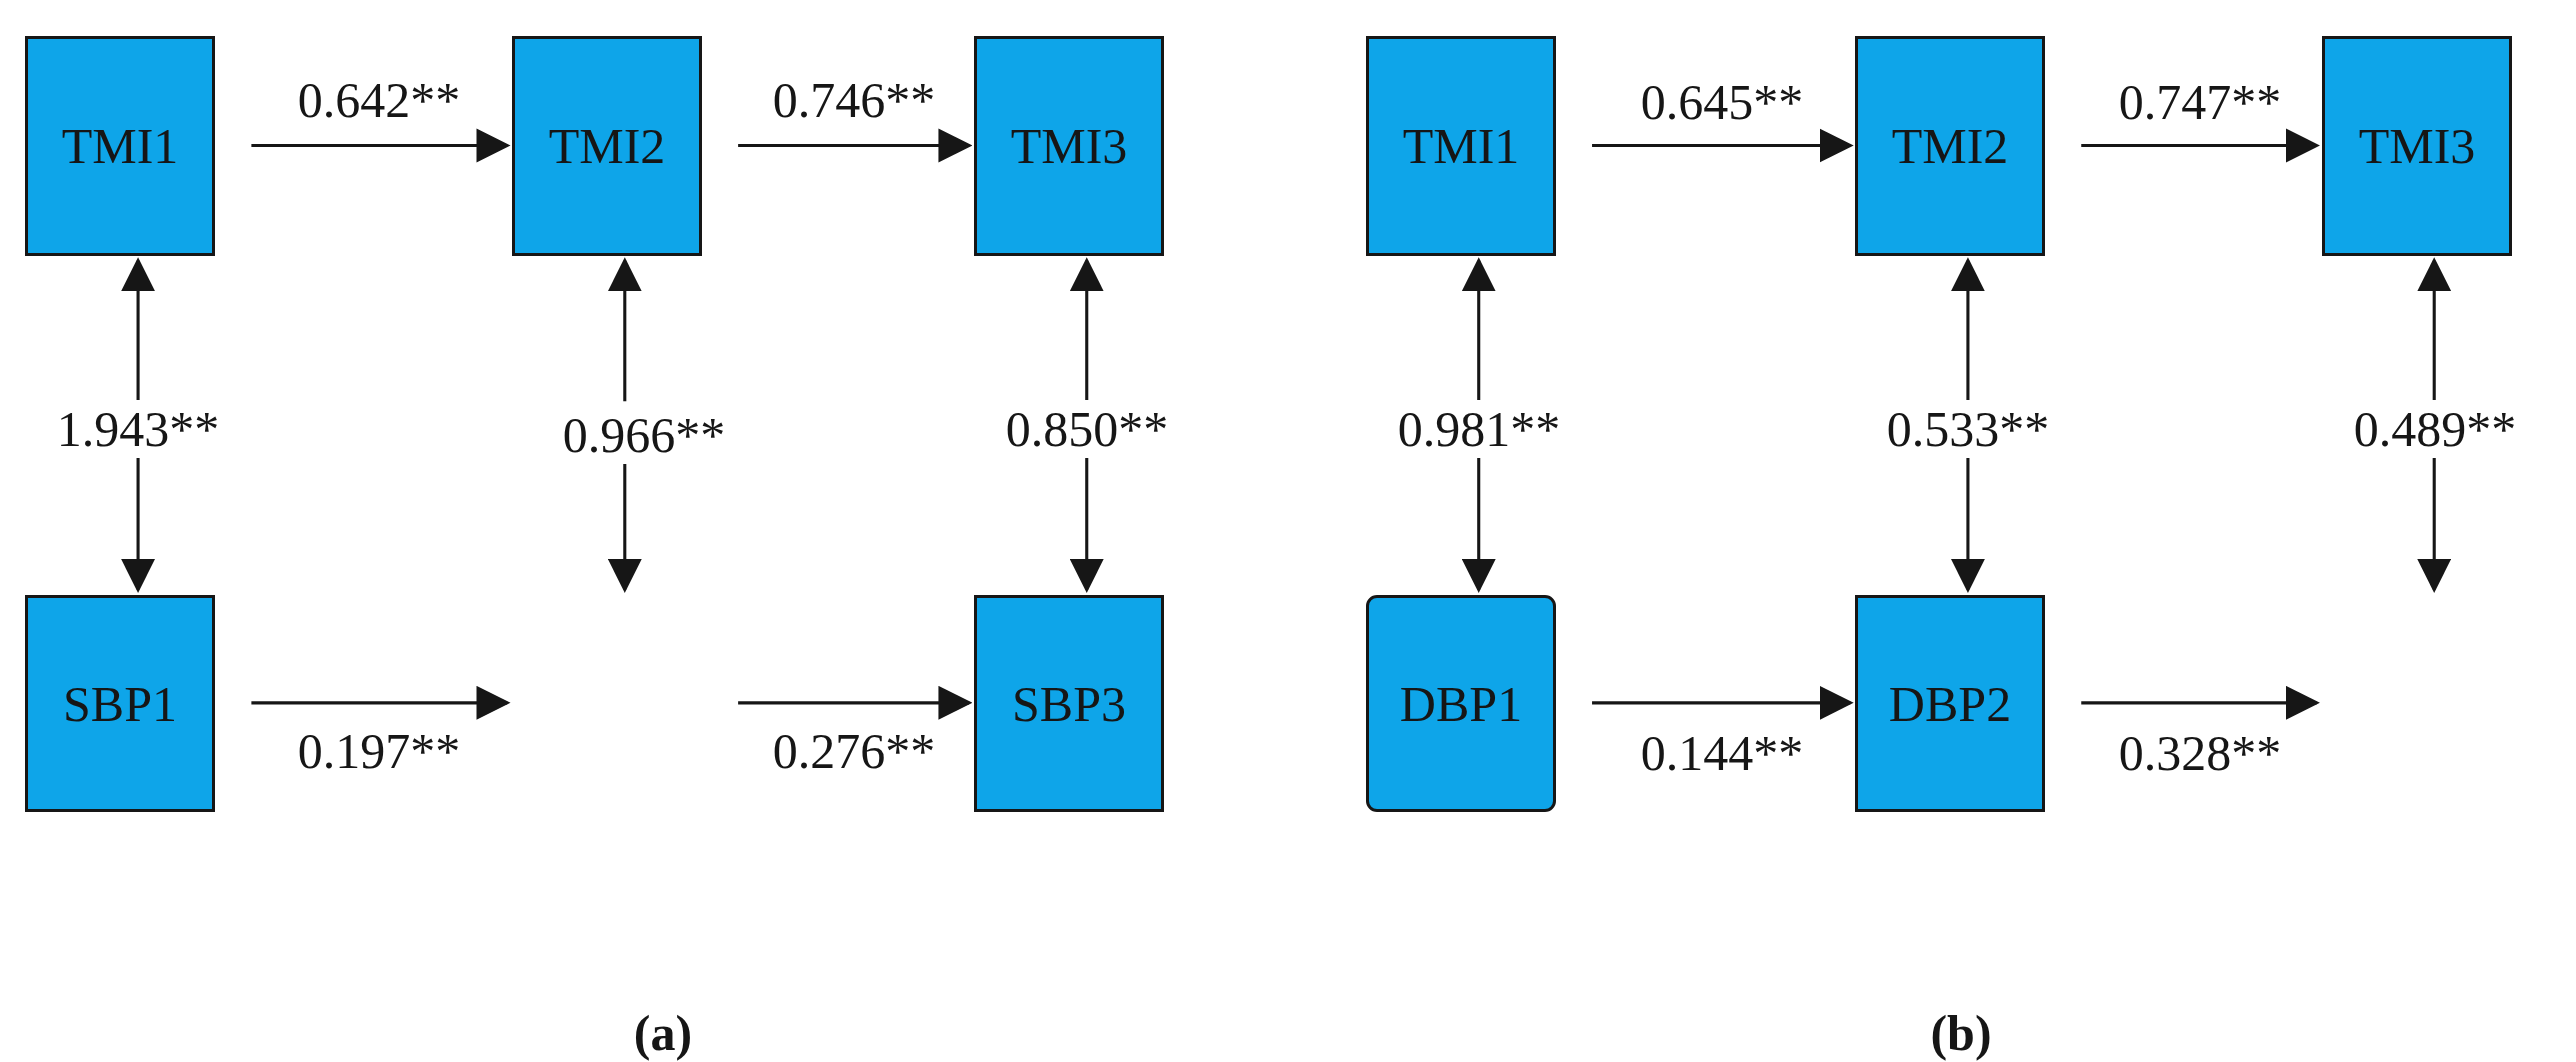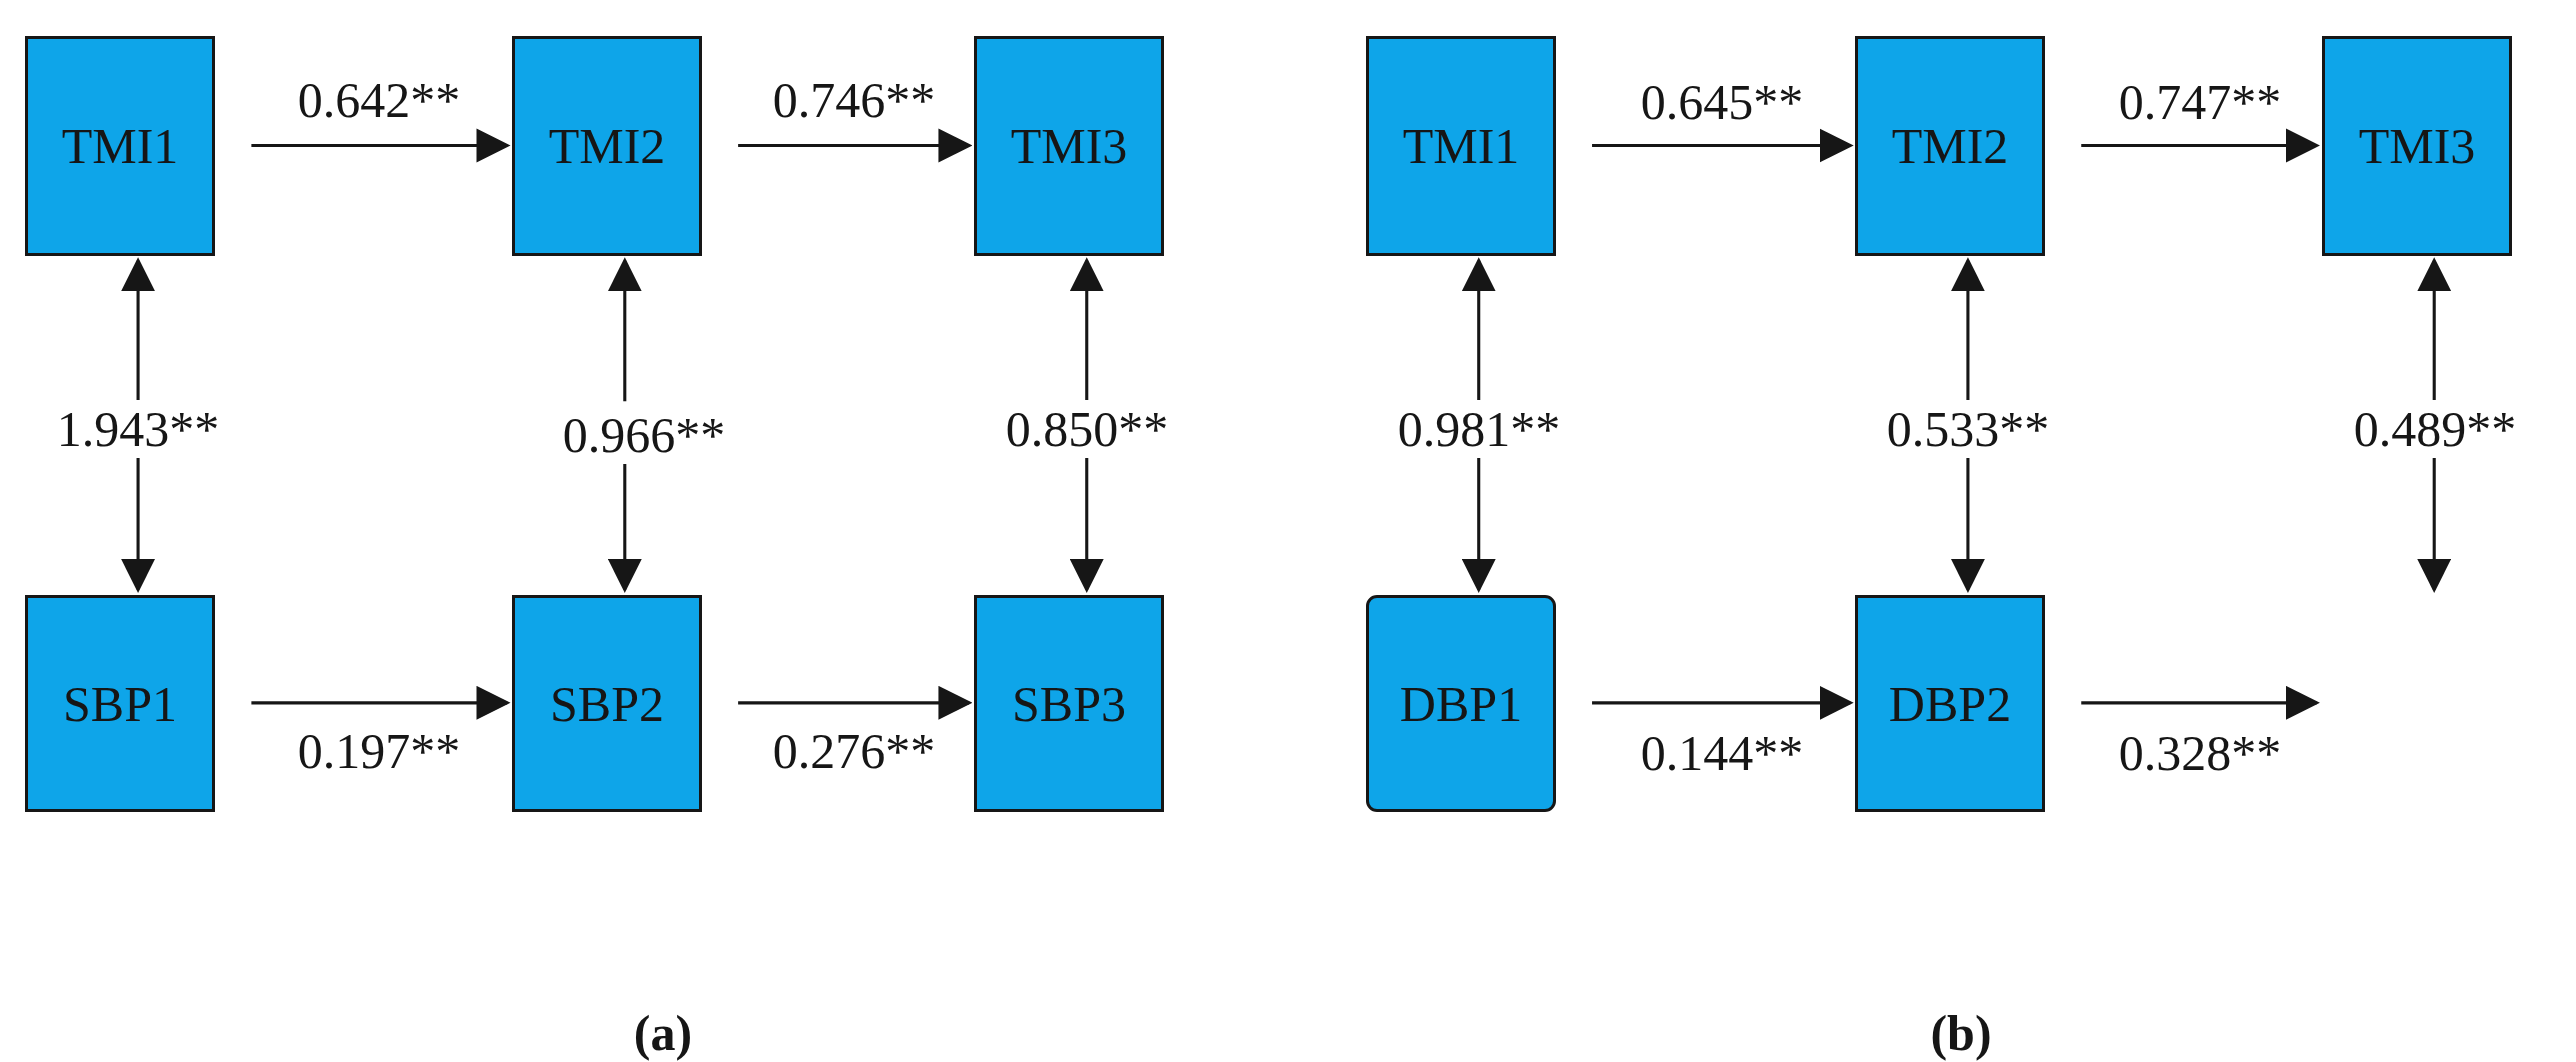--- a/index.html
+++ b/index.html
@@ -54,21 +54,20 @@
       <line x1="3177" y1="738" x2="3177" y2="952" marker-end="url(#ah)"></line>
       <line x1="3930" y1="648" x2="3930" y2="421" marker-end="url(#ah)"></line>
       <line x1="3930" y1="738" x2="3930" y2="952" marker-end="url(#ah)"></line>
     </g>
   </svg>
 
   <div class="node toprow" style="left:25px;top:36px;">TMI1</div>
   <div class="node toprow" style="left:512px;top:36px;">TMI2</div>
   <div class="node toprow" style="left:974px;top:36px;">TMI3</div>
   <div class="node botrow" style="left:25px;top:595px;">SBP1</div>
-  <div class="node botrow" style="left:512px;top:595px;">SBP2</div>
   <div class="node botrow" style="left:974px;top:595px;">SBP3</div>
 
   <div class="coef" style="left:379px;top:100px;">0.642**</div>
   <div class="coef" style="left:854px;top:100px;">0.746**</div>
   <div class="coef onleg" style="left:138px;top:429px;">1.943**</div>
   <div class="coef onleg" style="left:624px;top:435px;margin-left:20px;">0.966**</div>
   <div class="coef onleg" style="left:1087px;top:429px;">0.850**</div>
   <div class="coef" style="left:379px;top:751px;">0.197**</div>
   <div class="coef" style="left:854px;top:751px;">0.276**</div>
 

